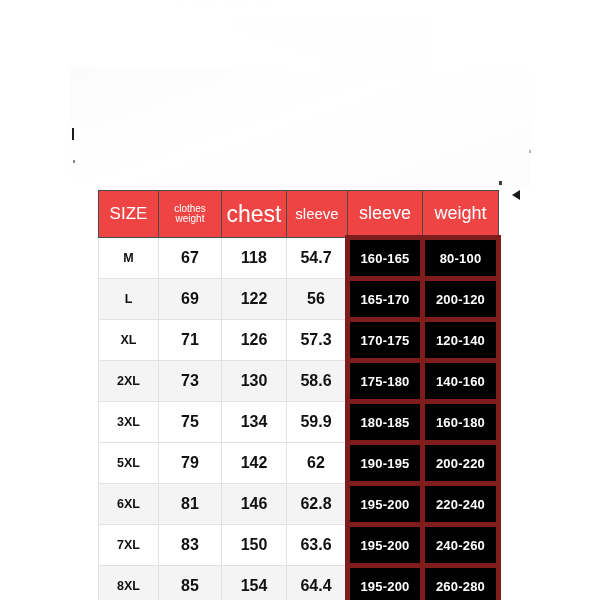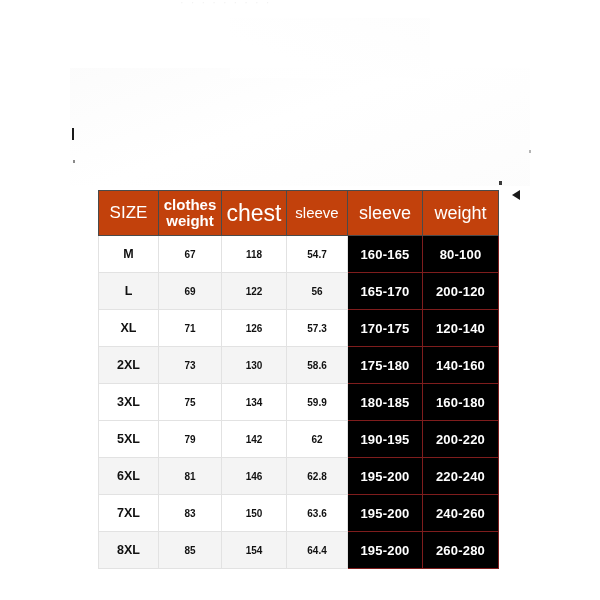--- a/index.html
+++ b/index.html
@@ -77,61 +77,61 @@
   }
   table.size-chart col.c-size    { width: 60px; }
   table.size-chart col.c-clothes { width: 63px; }
   table.size-chart col.c-chest   { width: 65px; }
   table.size-chart col.c-sleeve  { width: 61px; }
   table.size-chart col.c-height  { width: 75px; }
   table.size-chart col.c-weight  { width: 76px; }
 
   
   thead th {
-    background: #c2410c;
+    background: #ef4444;
     color: #ffffff;
     height: 44px;
     font-weight: 400;
     text-align: center;
     vertical-align: middle;
     border: 1px solid #4a4a4a;
     line-height: 1.05;
     padding: 0 2px;
   }
   th.h-size    { font-size: 17px; }
-  th.h-clothes { font-size: 15px; font-weight: bold; }
+  th.h-clothes { font-size: 10px; }
   th.h-chest   { font-size: 23px; }
   th.h-sleeve  { font-size: 15px; margin-top: 7px; }
   th.h-height  { font-size: 18px; }
   th.h-weight  { font-size: 18px; }
   th .hl { display: block; }
 
   
   tbody td {
     height: 34px;
     text-align: center;
     vertical-align: middle;
     border: 1px solid #e2e2e2;
-    font-size: 10px;
+    font-size: 16px;
     color: #111111;
     font-weight: 700;
   }
   tbody tr.row-white td { background: #ffffff; }
   tbody tr.row-gray  td { background: #f4f4f4; }
 
   tbody td.cell-size    { font-size: 12.5px; }
   tbody td.cell-num     { font-weight: 700; }
 
   
   tbody td.cell-dark {
     background: #000000 !important;
     color: #ffffff;
     font-weight: 700;
     font-size: 13px;
-    border: 1px solid #7f1d1d;
+    border: 5px solid #7f1d1d;
     letter-spacing: .2px;
   }
 </style>
 </head>
 <body>
 
 <div id="top-remnant-area">
   <div class="faint-wash" id="faint-wash-a"></div>
   <div class="faint-wash" id="faint-wash-b"></div>
   <div id="top-cut-text">· ·  ·   ·    ·      ·       ·     ·    ·</div>

